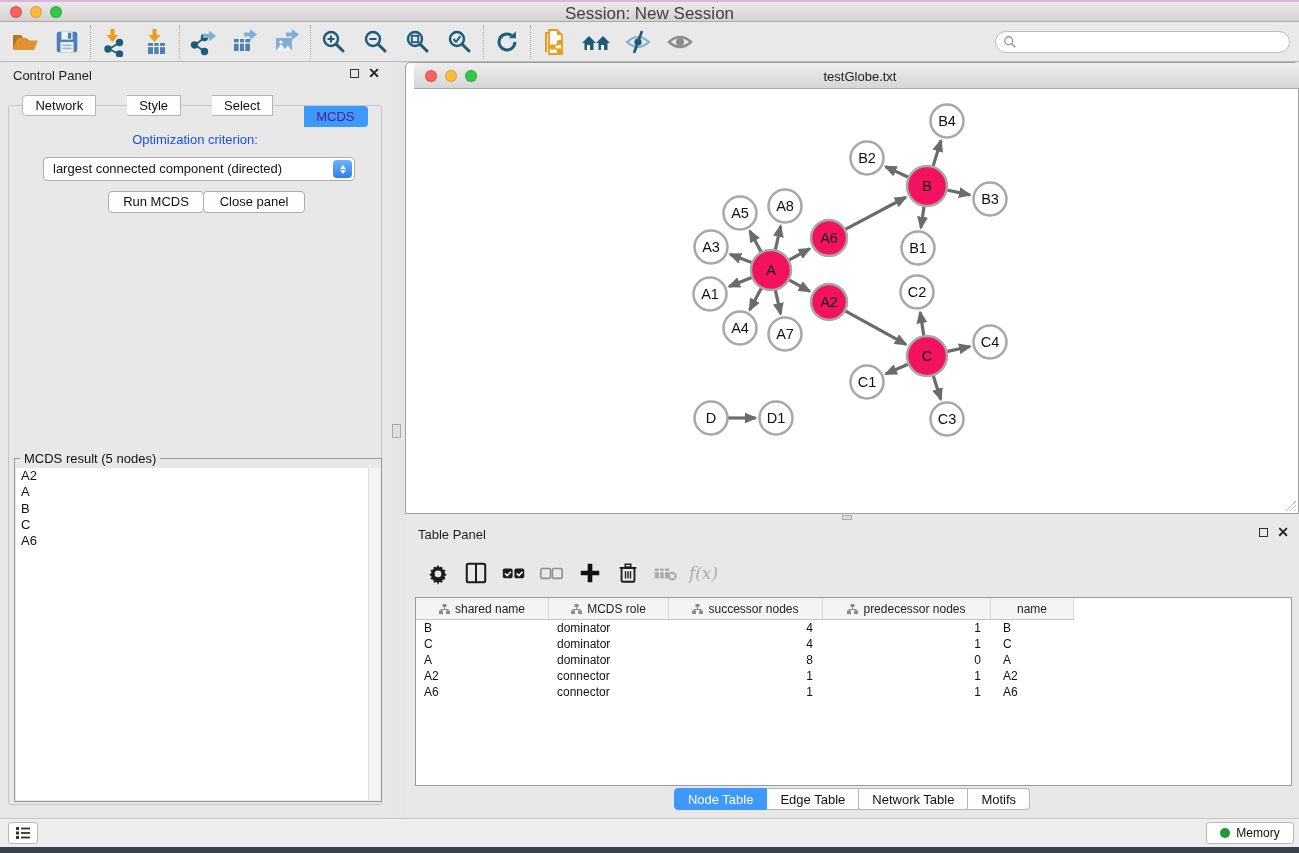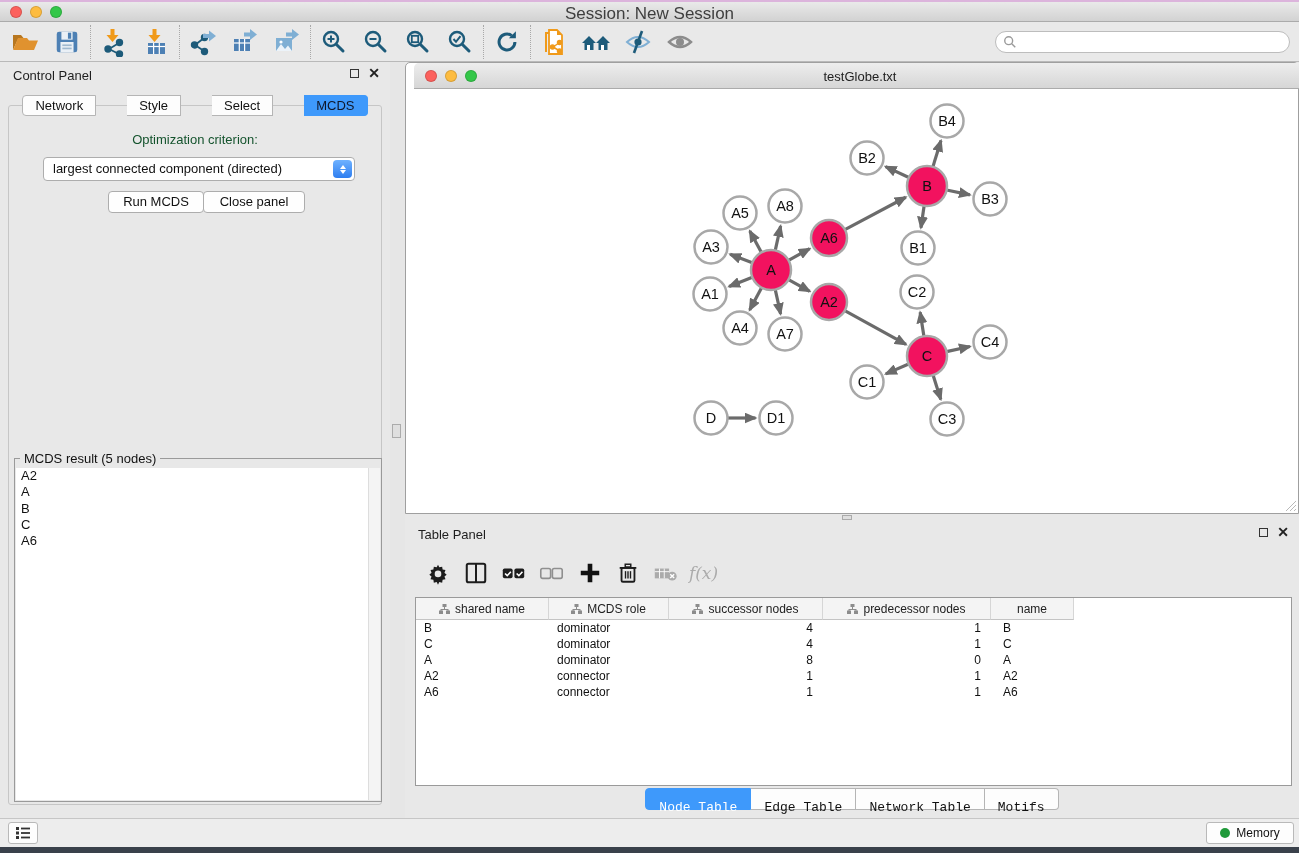--- a/index.html
+++ b/index.html
@@ -29,23 +29,23 @@
   .panel-head { position:absolute; left:0; top:0; width:100%; height:26px; }
   .panel-title { position:absolute; left:13px; top:6px; font-size:13px; color:#1E1E1E; }
   .win-icons { position:absolute; right:10px; top:6px; display:flex; gap:9px; align-items:center; }
   .float-ic { width:9px; height:9px; border:1.6px solid #333; display:inline-block; }
   .close-ic { font-size:14px; font-weight:bold; color:#222; line-height:10px; }
   #ctabs { position:absolute; left:0; top:33px; width:100%; display:flex; justify-content:center;gap:31px; }
   .ctab { height:21px; padding:0 12px; font-size:13px; line-height:20px; background:#FDFDFD;
     border:1px solid #B5B5B5; border-left-width:0; color:#111; }
   .ctab:first-child { border-left-width:1px; border-radius:4px 0 0 4px; }
   .ctab:last-child { border-radius:0 4px 4px 0; }
-  .ctab.sel { background:#3E99FB; border-color:#3E99FB; color:#0f172a; }
+  .ctab.sel { background:#3E99FB; border-color:#3E99FB; color:#4c1d95;margin-top:11px; }
   #cp-box { position:absolute; left:8px; top:43px; width:374px; height:700px; border:1px solid #C6C6C6; border-radius:3px; }
-  #opt-label { position:absolute; left:0; top:70px; width:100%; text-align:center; font-size:13px; color:#14532d; }
+  #opt-label { position:absolute; left:0; top:70px; width:100%; text-align:center; font-size:13px; color:#1d4ed8; }
   #criterion { position:absolute; left:43px; top:95px; width:312px; height:24px; background:#fff;
     border:1px solid #ADADAD; border-radius:4px; font-size:13px; line-height:22px; padding-left:9px; color:#111; }
   #criterion .stepper { position:absolute; right:2px; top:2px; width:19px; height:18px; border-radius:4px;
     background:linear-gradient(#6FB2FF,#2E7EF0); display:flex; flex-direction:column; align-items:center; justify-content:center; gap:1px;}
   .chev { width:0; height:0; border-left:3.5px solid transparent; border-right:3.5px solid transparent; }
   .chev.up { border-bottom:4px solid #fff; } .chev.down { border-top:4px solid #fff; }
   .cp-btn { position:absolute; top:129px; height:22px; background:#FEFEFE; border:1px solid #ADADAD;
     border-radius:4px; font-size:13px; text-align:center; line-height:20px; color:#111; }
   #run-btn { left:108px; width:96px; } #closep-btn { left:203px; width:102px; }
   #result-fs { position:absolute; left:14px; top:396px; width:368px; height:344px; border:1px solid #9A9A9A; }
@@ -78,22 +78,22 @@
   #fx-label { font-family:"DejaVu Serif",serif; font-style:italic; font-size:17px; color:#ABABAB; }
   #tbl-box { position:absolute; left:10px; top:76px; width:877px; height:189px; background:#fff; border:1px solid #9A9A9A; overflow:hidden; }
   #tbl-header { display:flex; height:22px; }
   .th { height:22px; background:#F4F4F4; border-bottom:1px solid #C4C4C4; border-right:1px solid #D6D6D6;
     display:flex; align-items:center; justify-content:center; gap:5px; font-size:12px; color:#222; }
   .tr { display:flex; height:16px; }
   .td { font-size:12px; line-height:16px; color:#111; padding-left:8px; white-space:nowrap; }
   .td.a2,.td.a3 { text-align:right; padding-left:0; padding-right:10px; }
   .td.a4 { padding-left:12px; }
   #btabs { position:absolute; left:0; top:267px; width:100%; display:flex; justify-content:center; }
-  .btab { height:22px; padding:8px 13px; font-size:13px; line-height:21px; background:#FDFDFD;
-    border:1px solid #B5B5B5; border-left-width:0; color:#111;font-family:Liberation Mono, monospace; }
+  .btab { height:22px; padding:0 13px; font-size:13px; line-height:21px; background:#FDFDFD;
+    border:1px solid #B5B5B5; border-left-width:0; color:#111; }
   .btab:first-child { border-left-width:1px; border-radius:4px 0 0 4px; }
   .btab:last-child { border-radius:0 4px 4px 0; }
   .btab.sel { background:#3E99FB; border-color:#3E99FB; color:#fff; }
 
   
   #status-bar { position:absolute; left:0; top:818px; width:1299px; height:29px; background:#EDEDED; border-top:1px solid #C6C6C6; }
   #list-btn { position:absolute; left:8px; top:3px; width:30px; height:22px; background:#FDFDFD; border:1px solid #B9B9B9;
     border-radius:3px; display:flex; align-items:center; justify-content:center; }
   #memory-btn { position:absolute; right:5px; top:3px; width:88px; height:22px; background:#FDFDFD; border:1px solid #B9B9B9;
     border-radius:3px; display:flex; align-items:center; justify-content:center; gap:6px; font-size:12px; color:#111; }

